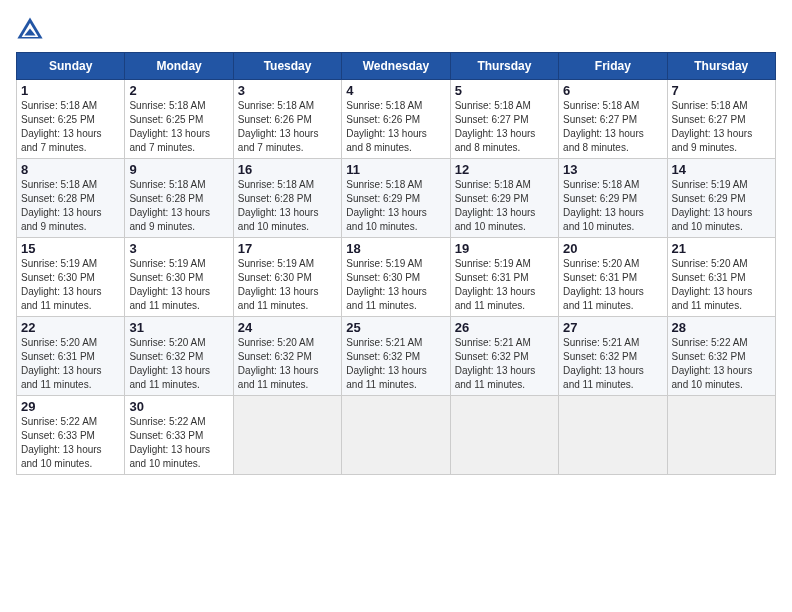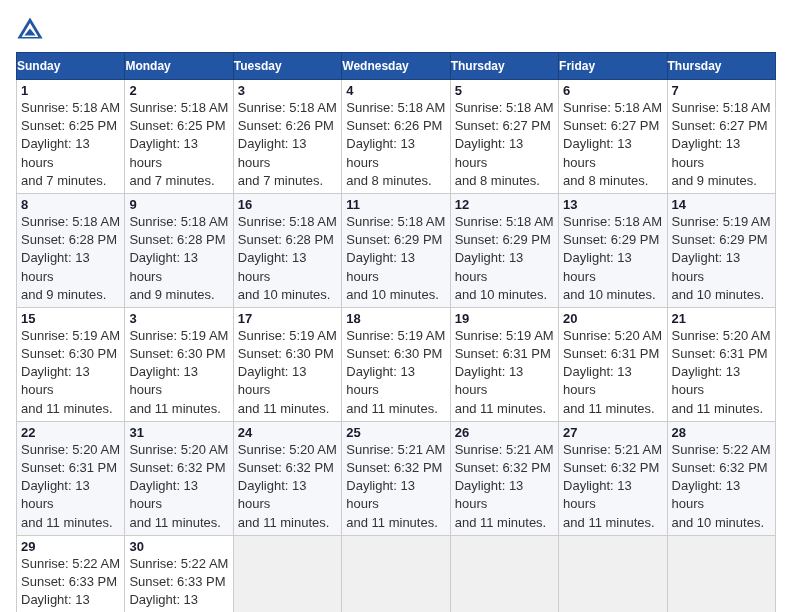--- a/index.html
+++ b/index.html
@@ -48,21 +48,21 @@
       font-weight: normal;
     }
     table {
       width: 100%;
       border-collapse: collapse;
       font-size: 10px;
     }
     thead tr th {
       background-color: #2255a4;
       color: #fff;
-      text-align: left;
+      text-align: center;
       padding: 6px 0;
       font-size: 12px;
       font-weight: bold;
       border: 1px solid #1a4080;
     }
     tbody tr td {
       vertical-align: top;
       border: 1px solid #ccc;
       padding: 3px 4px;
       width: 108px;
@@ -73,21 +73,21 @@
       background: #f5f7fa;
     }
     .day-number {
       font-size: 13px;
       font-weight: bold;
       color: #1a1a2e;
       display: block;
       margin-bottom: 1px;
     }
     .day-info {
-      font-size: 13px;
+      font-size: 10px;
       color: #333;
       line-height: 1.4;
     }
     td.empty {
       background: #f0f0f0;
     }
   </style>
 </head>
 <body>
 

